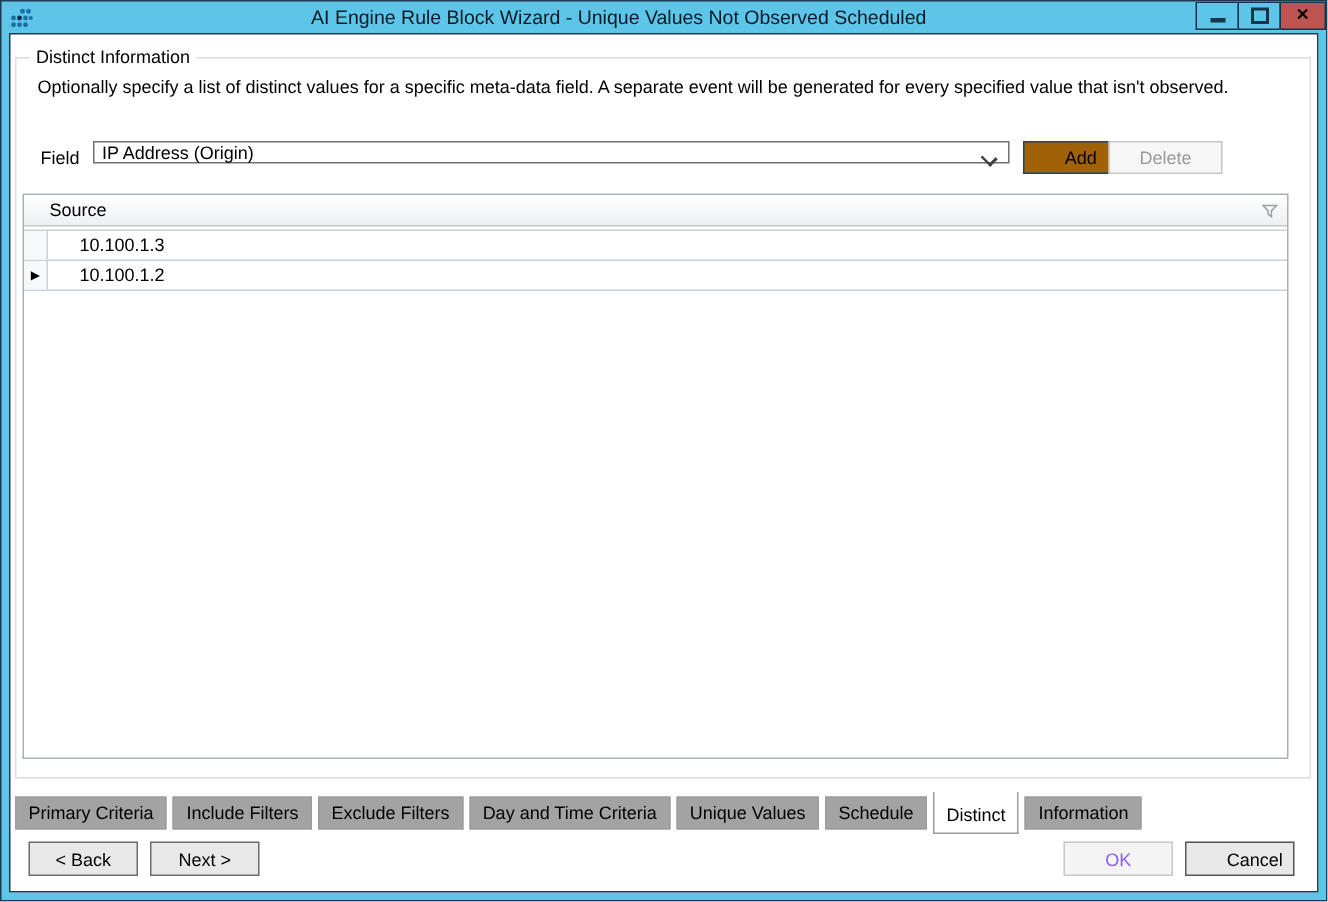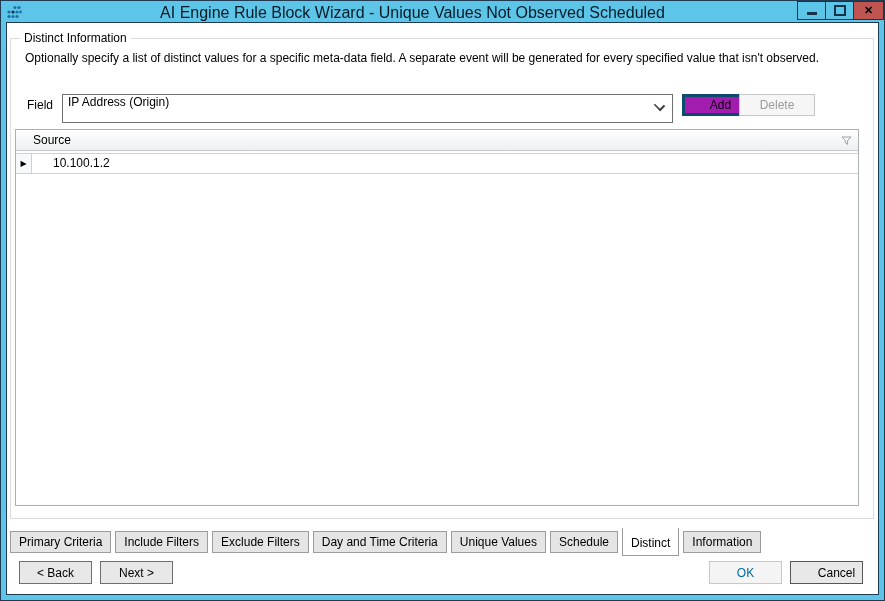--- a/index.html
+++ b/index.html
@@ -5,21 +5,21 @@
   html,body { margin:0; padding:0; background:#fff; }
   body { font-family:"Liberation Sans", sans-serif; font-size:12px; color:#000; }
 
   .window { position:relative; width:885px; height:601px; box-sizing:border-box;
             background:#5dc5e8; border:1px solid #1f3a52; overflow:hidden; }
 
   
   .titlebar { position:absolute; left:0; top:0; right:0; height:21px; }
   .app-icon { position:absolute; left:5px; top:3px; width:16px; height:16px; }
   .title { position:absolute; left:40px; right:100px; top:3px; text-align:center;
-           font-size:16px; color:#081a26; white-space:nowrap; }
+           font-size:13px; color:#081a26; white-space:nowrap; }
   .winbtns { position:absolute; right:0; top:0; display:flex; }
   .winbtn { width:29px; height:19px; box-sizing:border-box; border:1px solid #16354b;
             background:#5dc5e8; margin-left:-1px; display:flex; align-items:center;
             justify-content:center; padding:0; }
   .winbtn.close { background:#bf5550; width:31px; }
   .glyph-min { width:10px; height:3px; background:#16354b; margin-top:5px; }
   .glyph-max { width:8px; height:7px; border:2px solid #16354b; }
   .glyph-x { color:#000; font-size:11px; font-weight:bold; line-height:1; }
 
   
@@ -27,31 +27,31 @@
             background:#fff; border:1px solid #1f3a52; }
 
   
   .groupbox { position:absolute; left:3px; top:15px; width:862px; height:479px;
               border:1px solid #d9dde1; }
   .gb-label { position:absolute; top:-8px; left:9px; background:#fff; padding:0 4px; }
   .desc { position:absolute; left:14px; top:12px; white-space:nowrap; }
 
   
   .field-label { position:absolute; left:16px; top:59px; }
-  .combo { position:absolute; left:51px; top:55px; width:611px; height:29px;
+  .combo { position:absolute; left:51px; top:55px; width:611px; height:15px;
            box-sizing:border-box; border:1px solid #707070; background:#fff;
-           display:flex; cursor:default; }
+           display:flex; align-items:center; cursor:default; }
   .combo-value { padding-left:5px; }
   .combo-arrow { position:absolute; right:8px; top:6px; width:7px; height:7px;
                  border-right:2px solid #404040; border-bottom:2px solid #404040;
                  transform:rotate(45deg) scaleY(0.8); }
   .btn { position:absolute; height:22px; width:77px; box-sizing:border-box;
          background:#e8e8e8; border:1px solid #6e6e6e; font-family:inherit;
          font-size:12px; color:#000; padding:0; }
-  .btn-add { left:671px; top:55px; background:#a21caf; border:3px solid #0c4a6e;text-align:center; }
+  .btn-add { left:671px; top:55px; background:#a16207; border:1px solid #0c4a6e;text-align:center; }
   .btn-delete { left:728px; top:55px; width:76px; background:#f6f6f6;
                 border:1px solid #c6c6c6; color:#9b9b9b; }
 
   
   .grid { position:absolute; left:4px; top:90px; width:844px; height:377px;
           box-sizing:border-box; border:1px solid #abb0b5; background:#fff; }
   .grid-header { height:20px; display:flex; align-items:center;
                  background:linear-gradient(#ffffff,#edeff1);
                  border-bottom:1px solid #c3c8cc; padding-left:17px; position:relative; }
   .filter-icon { position:absolute; right:6px; top:5px; }
@@ -60,30 +60,30 @@
               border-bottom:1px solid #ccd1d5; background:#fff; }
   .row-selector { width:15px; border-right:1px solid #ccd1d5; background:#f7f8f9;
                   display:flex; align-items:center; justify-content:center;
                   font-size:8px; color:#000; }
   .row-cell { flex:1; line-height:18px; padding-left:21px; }
 
   
   .tabstrip { position:absolute; left:3px; top:505px; display:flex;
               align-items:flex-start; }
   .tab { margin-top:3px; height:22px; box-sizing:border-box; padding:3px 8px 0;
-         background:#e5e5e5; border:1px solid #9c9c9c; margin-right:4px;
+         background:#a3a3a3; border:1px solid #9c9c9c; margin-right:4px;
          white-space:nowrap; cursor:default; }
   .tab.selected { margin-top:0; height:28px; padding-top:8px; background:#fff;
                   border-top:none; }
 
   
   .btn-back   { left:12px;  top:538px; width:73px; height:23px; }
   .btn-next   { left:93px;  top:538px; width:73px; height:23px; }
   .btn-ok     { left:702px; top:538px; width:73px; height:23px; background:#f4f4f4;
-                border:1px solid #c8c8c8; color:#0369a1; }
+                border:1px solid #c8c8c8; color:#8b5cf6; }
   .btn-cancel { left:783px; top:538px; width:73px; height:23px; border:1px solid #565656;padding-left:20px; }
 </style>
 </head>
 <body>
 
 <div class="window">
 
   <div class="titlebar">
     <span class="app-icon">
       <svg width="16" height="16" viewBox="0 0 16 16">
@@ -130,20 +130,24 @@
         <div class="grid-header">
           <span>Source</span>
           <span class="filter-icon">
             <svg width="11" height="10" viewBox="0 0 11 10">
               <path d="M1 1 h9 l-3.4 3.6 v3.8 l-2.2 -1.6 v-2.2 z" fill="none" stroke="#9aa0a6" stroke-width="1"></path>
             </svg>
           </span>
         </div>
         <div class="grid-rows" id="grid-rows">
             <div class="grid-row">
+              <div class="row-selector"></div>
+              <div class="row-cell">10.100.1.3</div>
+            </div>
+            <div class="grid-row">
               <div class="row-selector">▶</div>
               <div class="row-cell">10.100.1.2</div>
             </div>
           </div>
       </div>
     </div>
 
     <div class="tabstrip" id="tabstrip">
         <div class="tab">Primary Criteria</div>
         <div class="tab">Include Filters</div>

